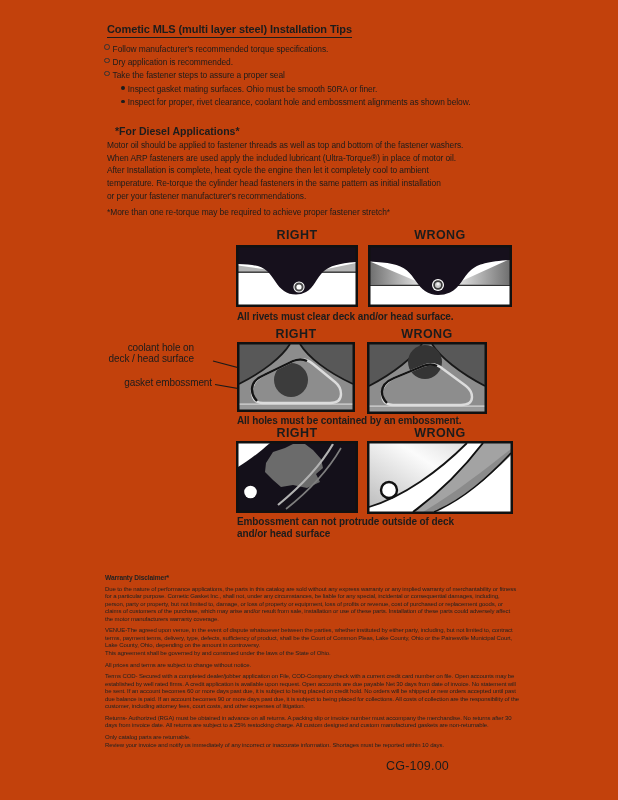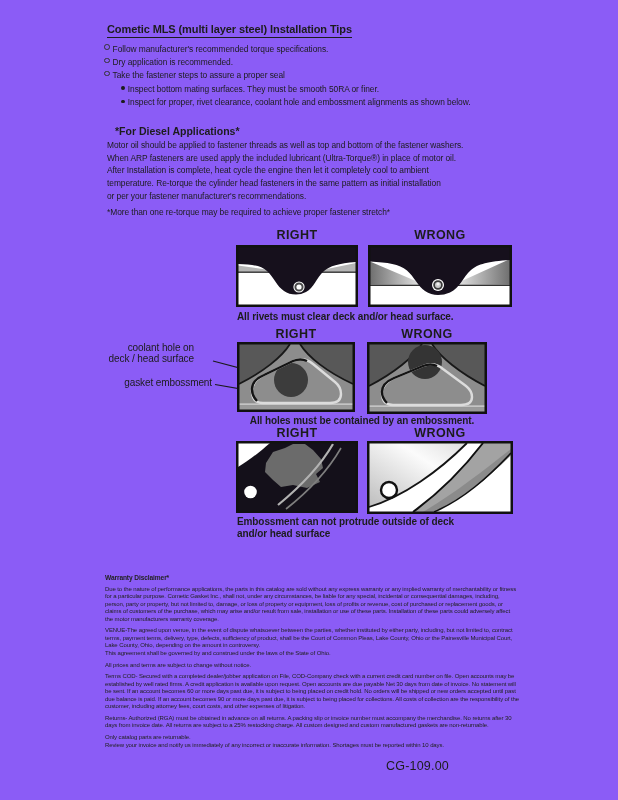--- a/index.html
+++ b/index.html
@@ -1,17 +1,17 @@
 <!DOCTYPE html>
 <html><head>
 <meta charset="utf-8">
 <style>
   html,body{margin:0;padding:0;background:#ffffff;}
   .page{
-    position:relative;width:618px;height:800px;background:#8b5cf6;overflow:hidden;
+    position:relative;width:618px;height:800px;background:#c2410c;overflow:hidden;
     font-family:"Liberation Sans","DejaVu Sans",sans-serif;color:#1c1c1c;
   }
   .abs{position:absolute;}
   .title{
     left:107px;top:23px;font-size:11px;font-weight:bold;letter-spacing:-0.1px;
     border-bottom:1.6px solid #1c1c1c;padding-bottom:2px;margin:0;
   }
   .bullets{left:104px;top:43px;font-size:8.4px;line-height:13.2px;letter-spacing:-0.05px;}
   .bullet-row{white-space:nowrap;}
   .bullet-row.lvl2{margin-left:17px;}
@@ -31,21 +31,21 @@
   .row3-wrong-label{left:367px;top:426px;width:146px;}
   .panel{display:block;}
   .pan-r1-right{left:236px;top:245px;}
   .pan-r1-wrong{left:368px;top:245px;}
   .pan-r2-right{left:237px;top:342px;}
   .pan-r2-wrong{left:367px;top:342px;}
   .pan-r3-right{left:236px;top:441px;}
   .pan-r3-wrong{left:367px;top:441px;}
   .caption{font-size:10px;font-weight:600;letter-spacing:-0.1px;line-height:11.8px;white-space:pre-line;}
   .cap1{left:237px;top:311px;}
-  .cap2{left:237px;top:415px;width:250px;text-align:center;}
+  .cap2{left:237px;top:415px;width:250px;text-align:left;}
   .cap3{left:237px;top:516px;}
   .side-label{font-size:10px;line-height:10.5px;text-align:right;white-space:pre-line;letter-spacing:-0.1px;}
   .lbl-coolant{left:81px;top:343px;width:113px;}
   .lbl-emboss{left:98px;top:378px;width:114px;}
   .leader-overlay{left:120px;top:340px;pointer-events:none;}
   .legal{left:105px;top:574px;width:414px;font-size:6px;line-height:7.4px;letter-spacing:-0.1px;color:#222;}
   .legal-head{font-size:6.6px;font-weight:bold;margin:0 0 6px 0;}
   .legal p{margin:0 0 4.5px 0;white-space:pre-line;}
   .footer-code{left:386px;top:759px;font-size:12.5px;letter-spacing:0.2px;}
 </style>
@@ -53,21 +53,21 @@
 <body>
 
 <div class="page">
 
   <h1 class="abs title">Cometic MLS (multi layer steel) Installation Tips</h1>
 
   <div class="abs bullets">
     <div class="bullet-row lvl1"><span class="m1"></span><span>Follow manufacturer's recommended torque specifications.</span></div>
     <div class="bullet-row lvl1"><span class="m1"></span><span>Dry application is recommended.</span></div>
     <div class="bullet-row lvl1"><span class="m1"></span><span>Take the fastener steps to assure a proper seal</span></div>
-    <div class="bullet-row lvl2"><span class="m2"></span><span>Inspect bottom mating surfaces.  They must be smooth 50RA or finer.</span></div>
+    <div class="bullet-row lvl2"><span class="m2"></span><span>Inspect gasket mating surfaces.  Ohio must be smooth 50RA or finer.</span></div>
     <div class="bullet-row lvl2"><span class="m2"></span><span>Inspect for proper, rivet clearance, coolant hole and embossment alignments as shown below.</span></div>
   </div>
 
   <h2 class="abs diesel-head">*For Diesel Applications*</h2>
   <div class="abs para p1">Motor oil should be applied to fastener threads as well as top and bottom of the fastener washers.
 When ARP fasteners are used apply the included lubricant (Ultra-Torque®) in place of motor oil.</div>
   <div class="abs para p2">After Installation is complete, heat cycle the engine then let it completely cool to ambient
 temperature. Re-torque the cylinder head fasteners in the same pattern as initial installation
 or per your fastener manufacturer's recommendations.</div>
   <div class="abs para note">*More than one re-torque may be required to achieve proper fastener stretch*</div>

